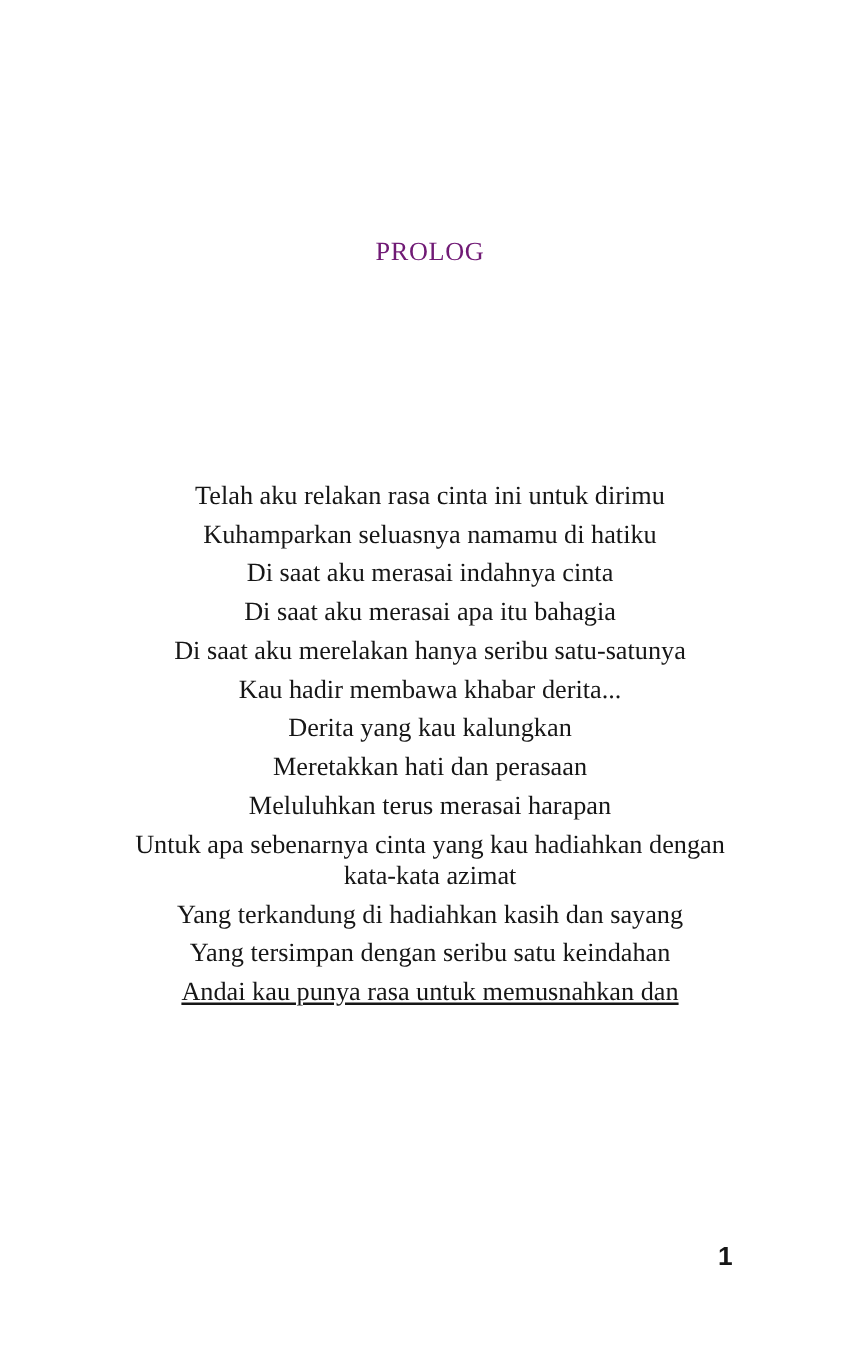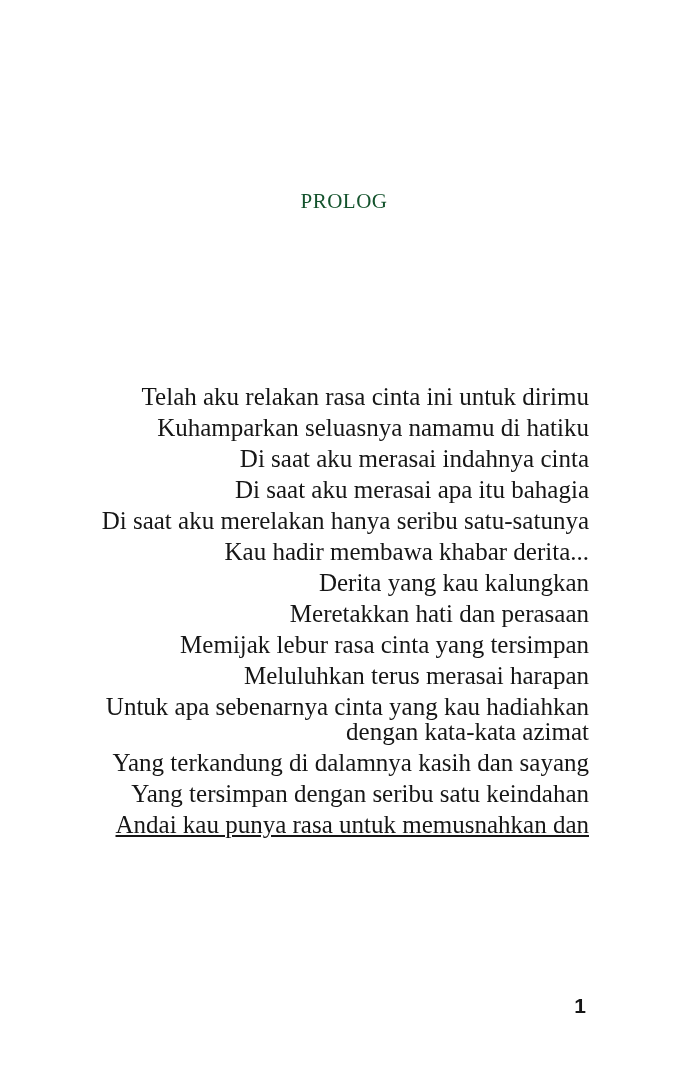--- a/index.html
+++ b/index.html
@@ -19,34 +19,34 @@
   }
   .chapter-heading {
     position: absolute;
     top: 189px;
     left: 99px;
     width: 490px;
     text-align: center;
     font-size: 21px;
     line-height: 25px;
     letter-spacing: 0.5px;
-    color: #14532d;
+    color: #701a75;
   }
   .poem {
     position: absolute;
     top: 384px;
     left: 99px;
     width: 490px;
   }
   .poem p {
-    font-size: 25px;
+    font-size: 21px;
     line-height: 25px;
     margin: 0 0 6px 0;
     color: #161616;
-    text-align: right;
+    text-align: center;
   }
   .poem p:last-child { margin-bottom: 17px; text-decoration: underline; }
   .page-number {
     position: absolute;
     top: 993px;
     left: 99px;
     width: 487px;
     text-align: right;
     font-family: "Liberation Sans", sans-serif;
     font-weight: 700;
@@ -64,23 +64,22 @@
 
   <div class="poem">
     <p>Telah aku relakan rasa cinta ini untuk dirimu</p>
     <p>Kuhamparkan seluasnya namamu di hatiku</p>
     <p>Di saat aku merasai indahnya cinta</p>
     <p>Di saat aku merasai apa itu bahagia</p>
     <p>Di saat aku merelakan hanya seribu satu-satunya</p>
     <p>Kau hadir membawa khabar derita...</p>
     <p>Derita yang kau kalungkan</p>
     <p>Meretakkan hati dan perasaan</p>
-    <p>Memijak lebur rasa cinta yang tersimpan</p>
     <p>Meluluhkan terus merasai harapan</p>
     <p>Untuk apa sebenarnya cinta yang kau hadiahkan dengan kata-kata azimat</p>
-    <p>Yang terkandung di dalamnya kasih dan sayang</p>
+    <p>Yang terkandung di hadiahkan kasih dan sayang</p>
     <p>Yang tersimpan dengan seribu satu keindahan</p>
     <p>Andai kau punya rasa untuk memusnahkan dan</p>
   </div>
 
   <div class="page-number">1</div>
 
 </div>
 
 </body></html>

